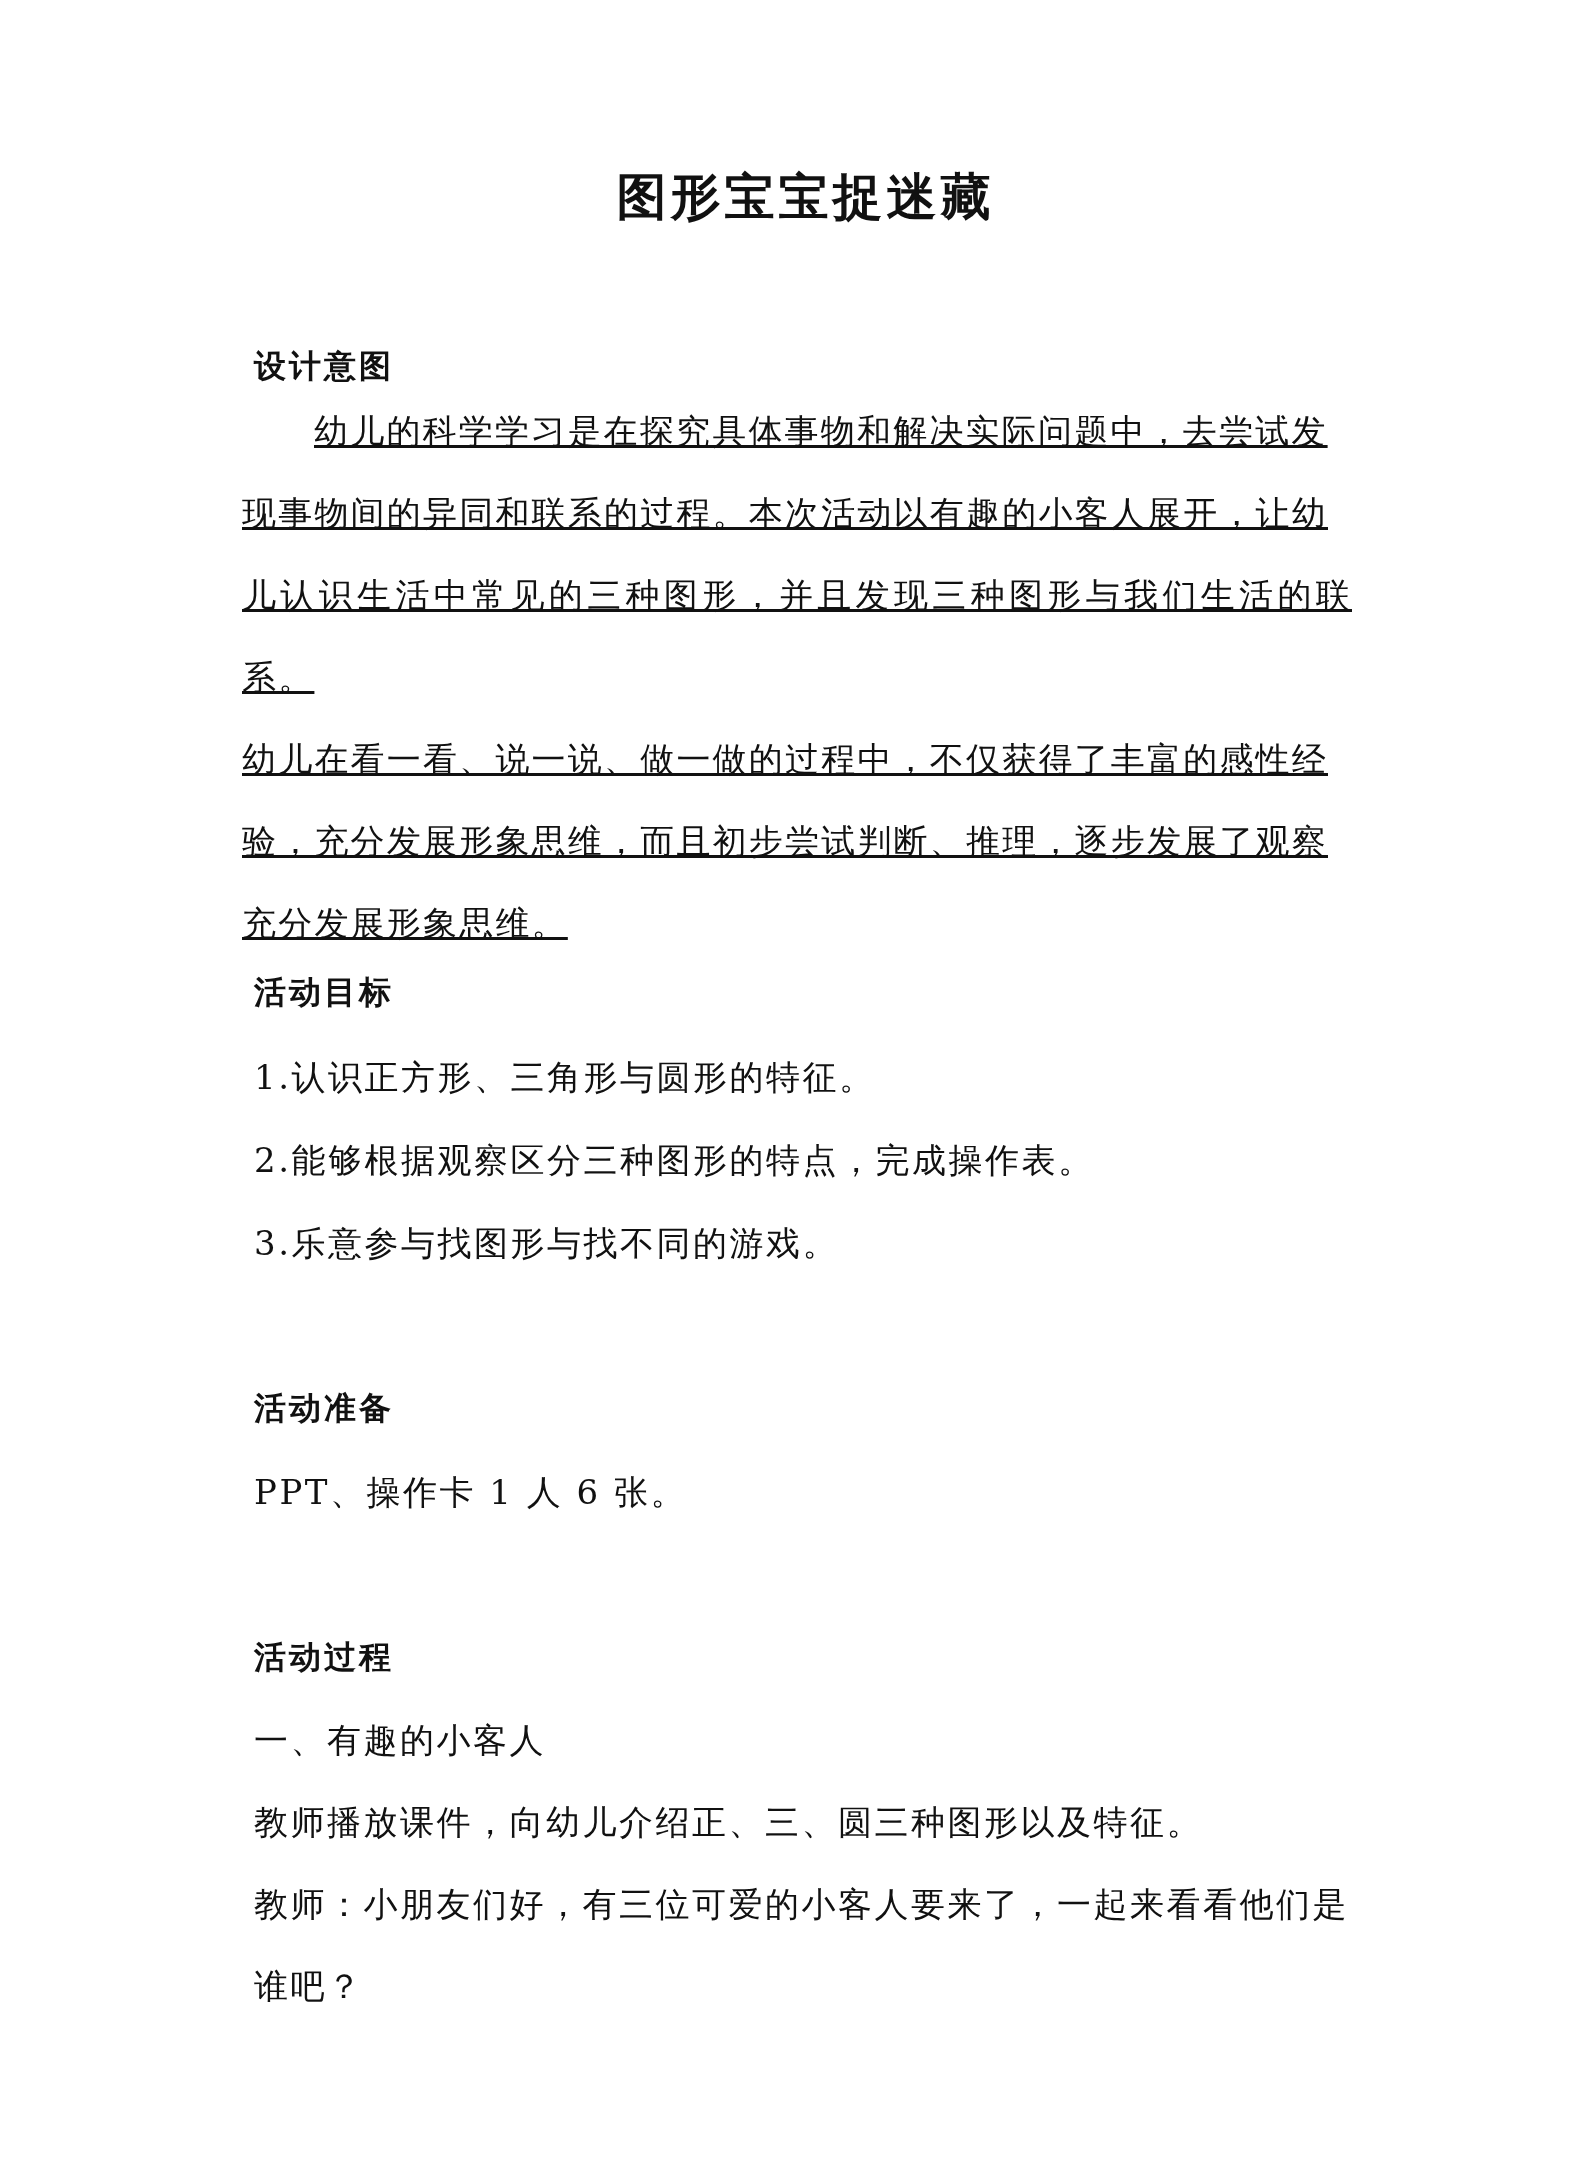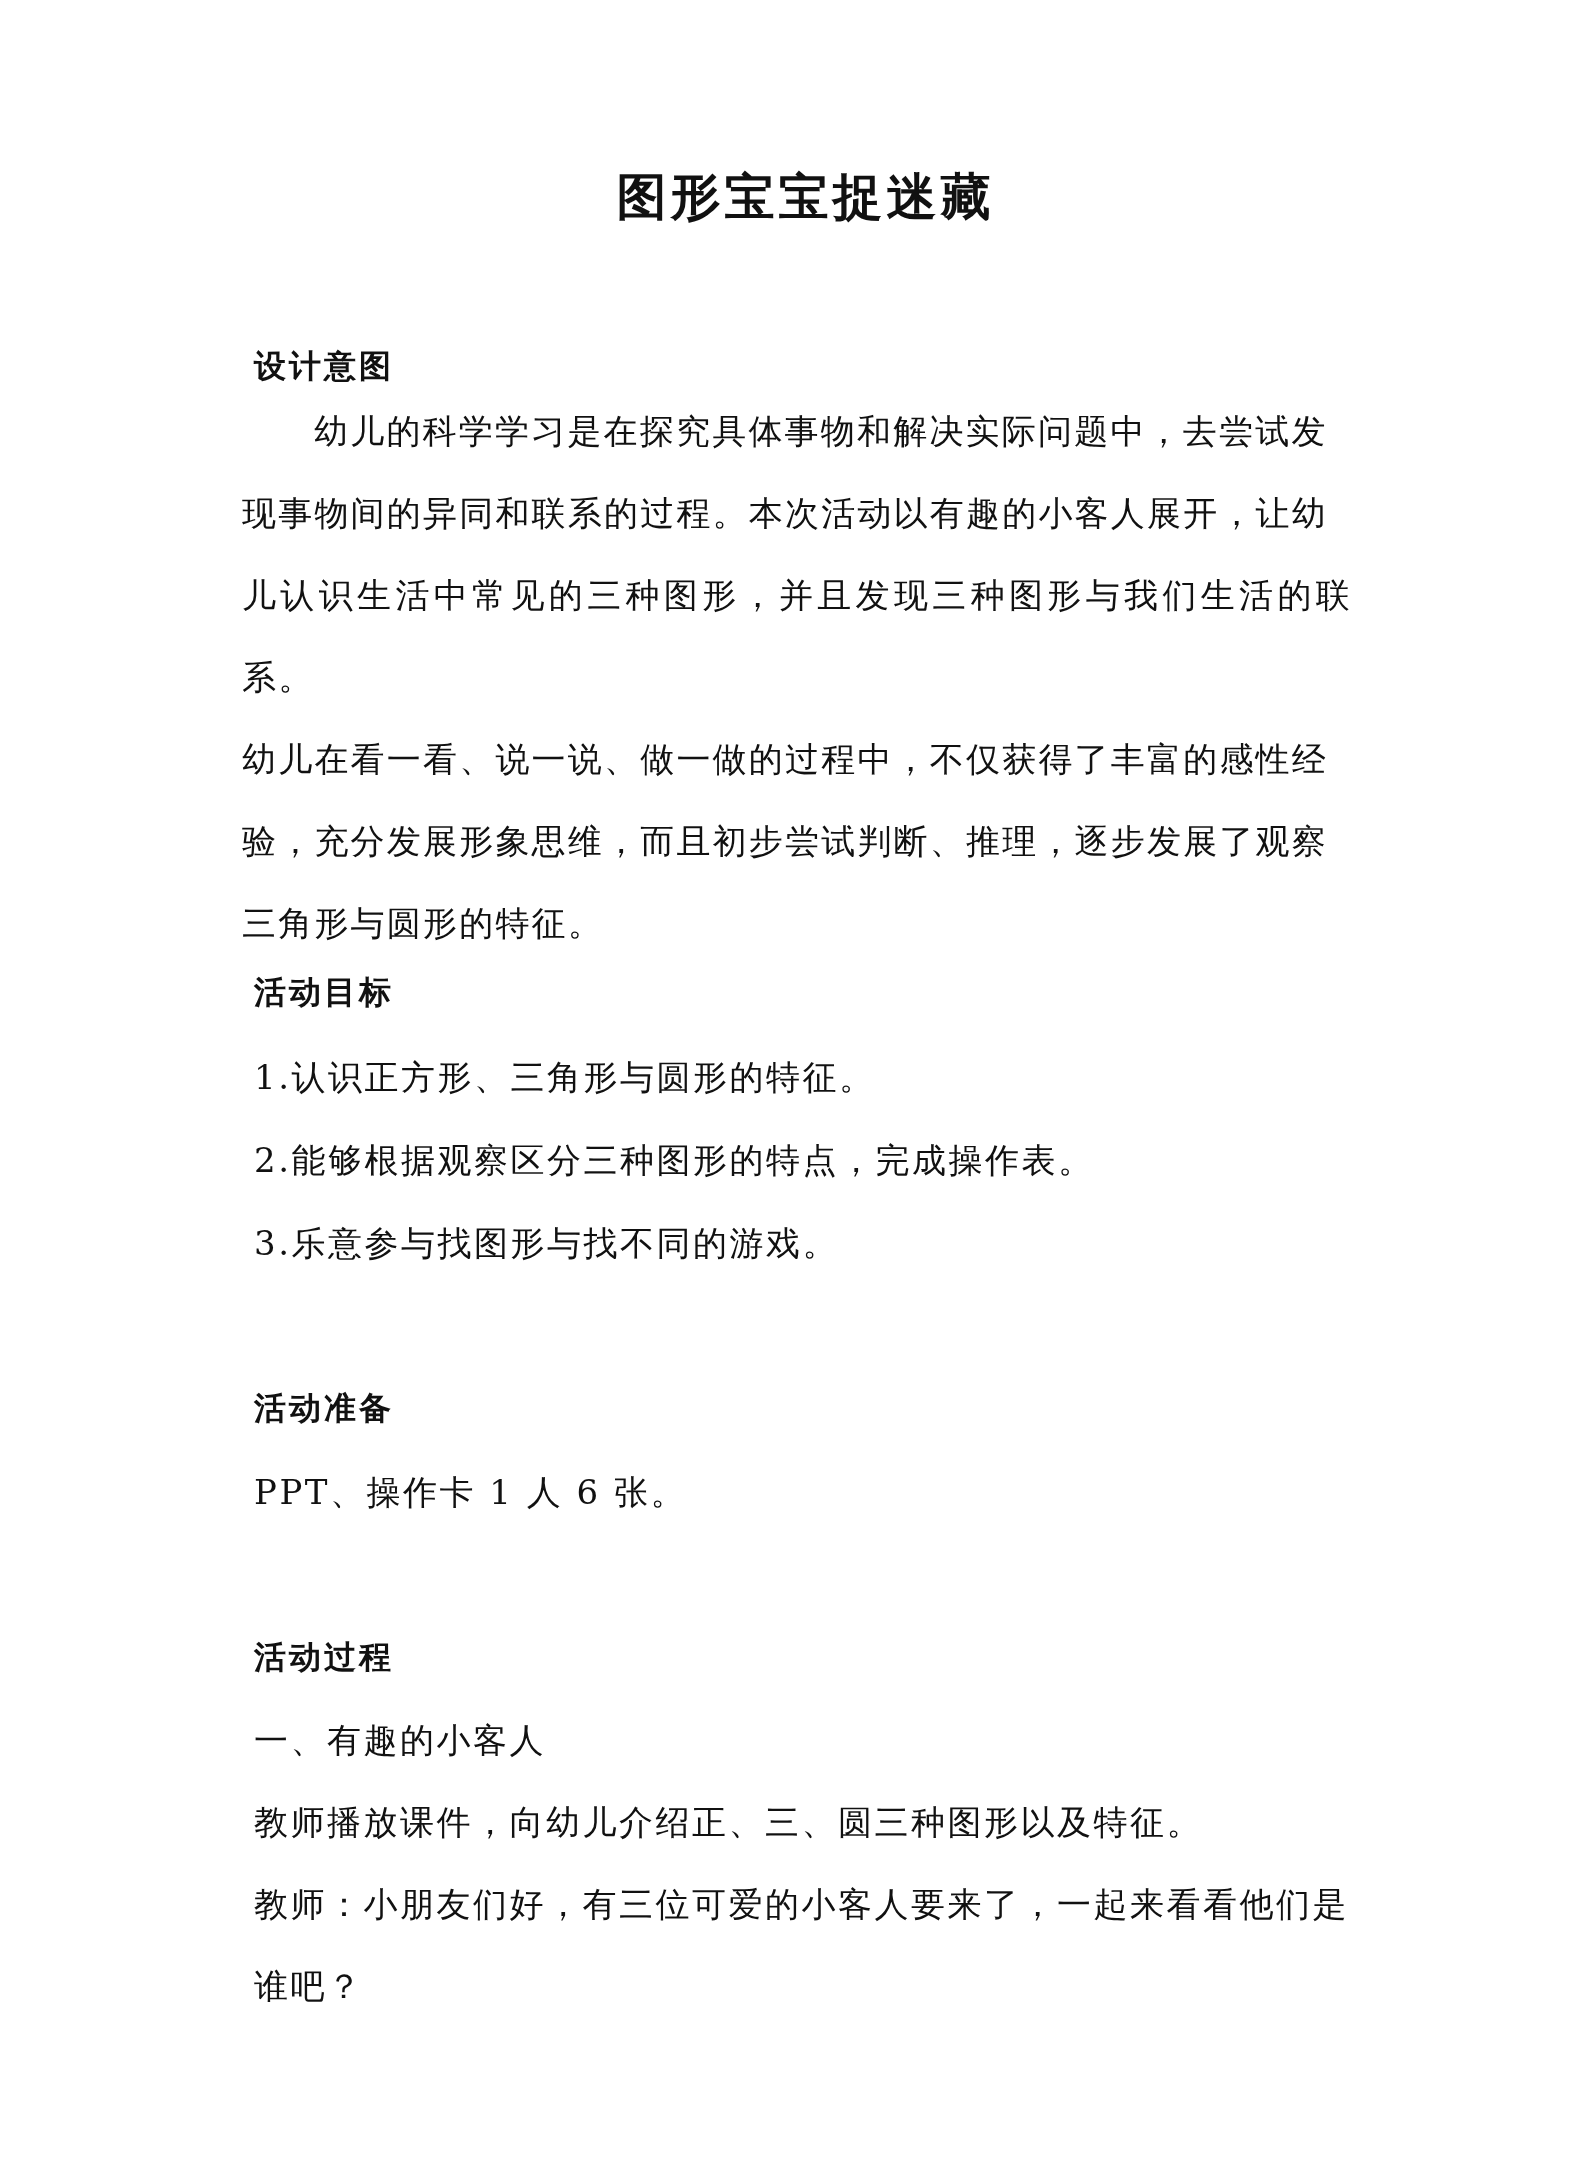--- a/index.html
+++ b/index.html
@@ -65,27 +65,27 @@
 </head>
 <body>
 
 <div class="page">
 
   <h1 class="title">图形宝宝捉迷藏</h1>
 
   <div class="block" style="top:334px;">
     <h2 class="heading">设计意图</h2>
   </div>
-  <div class="block" style="top:390px;">
+  <div class="block" style="top:390px;text-decoration:underline;">
     <p class="para" style="padding-left:72px;">幼儿的科学学习是在探究具体事物和解决实际问题中，去尝试发</p>
     <p class="para">现事物间的异同和联系的过程。本次活动以有趣的小客人展开，让幼</p>
     <p class="para">儿认识生活中常见的三种图形，并且发现三种图形与我们生活的联系。</p>
     <p class="para">幼儿在看一看、说一说、做一做的过程中，不仅获得了丰富的感性经</p>
     <p class="para">验，充分发展形象思维，而且初步尝试判断、推理，逐步发展了观察</p>
-    <p class="para">三角形与圆形的特征。</p>
+    <p class="para">充分发展形象思维。</p>
   </div>
 
   <div class="block" style="top:960px;">
     <h2 class="heading">活动目标</h2>
   </div>
   <div class="block" style="top:1045px;">
     <p class="line">1.认识正方形、三角形与圆形的特征。</p>
   </div>
   <div class="block" style="top:1128px;">
     <p class="line">2.能够根据观察区分三种图形的特点，完成操作表。</p>

